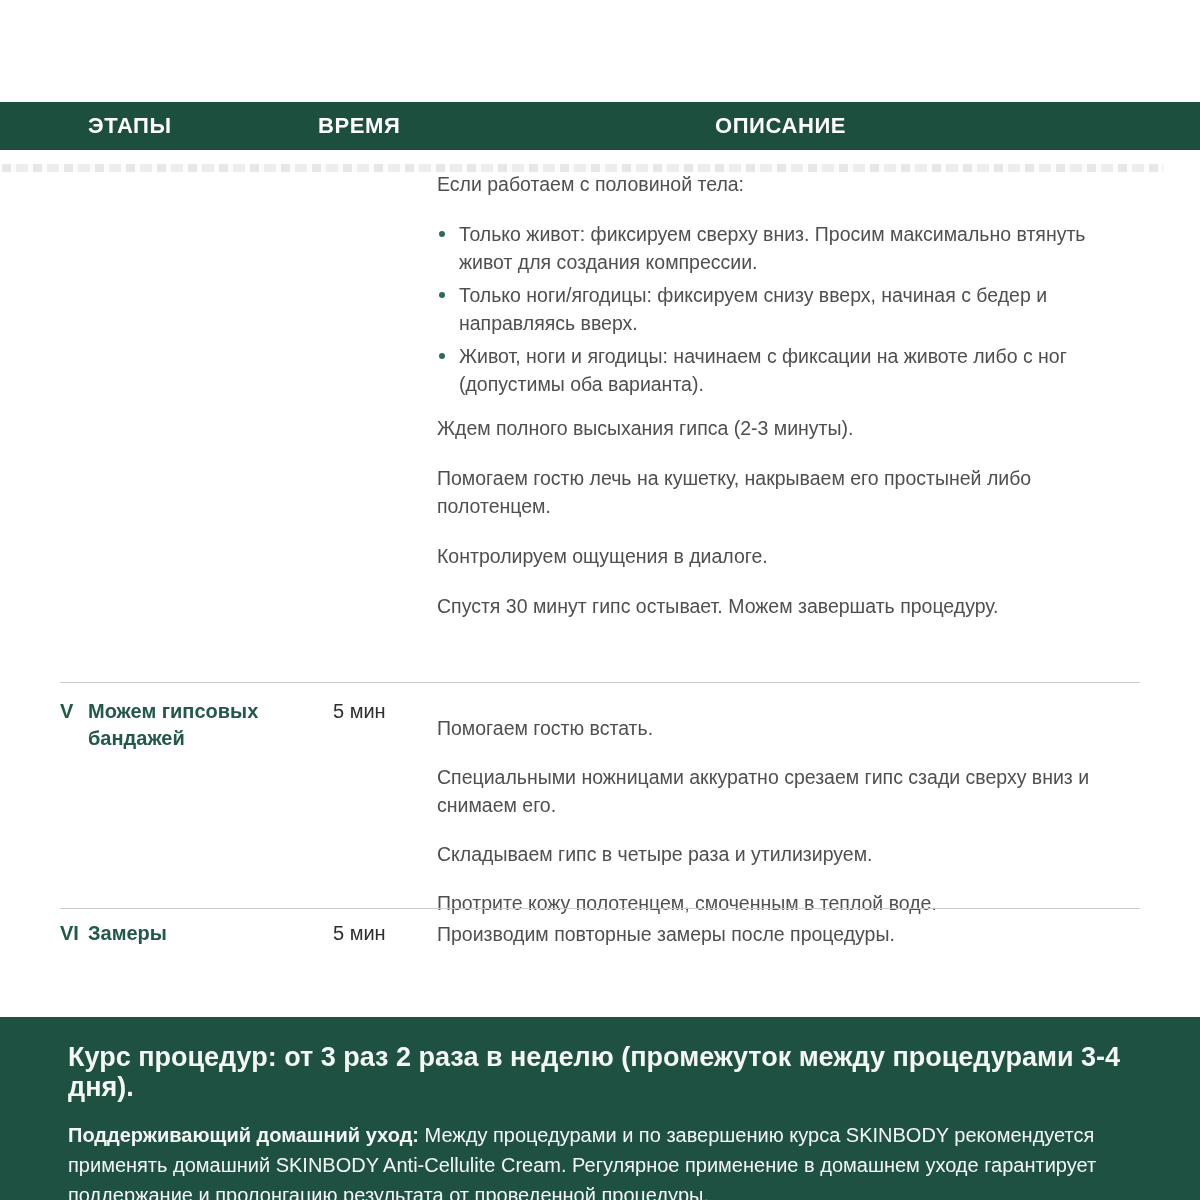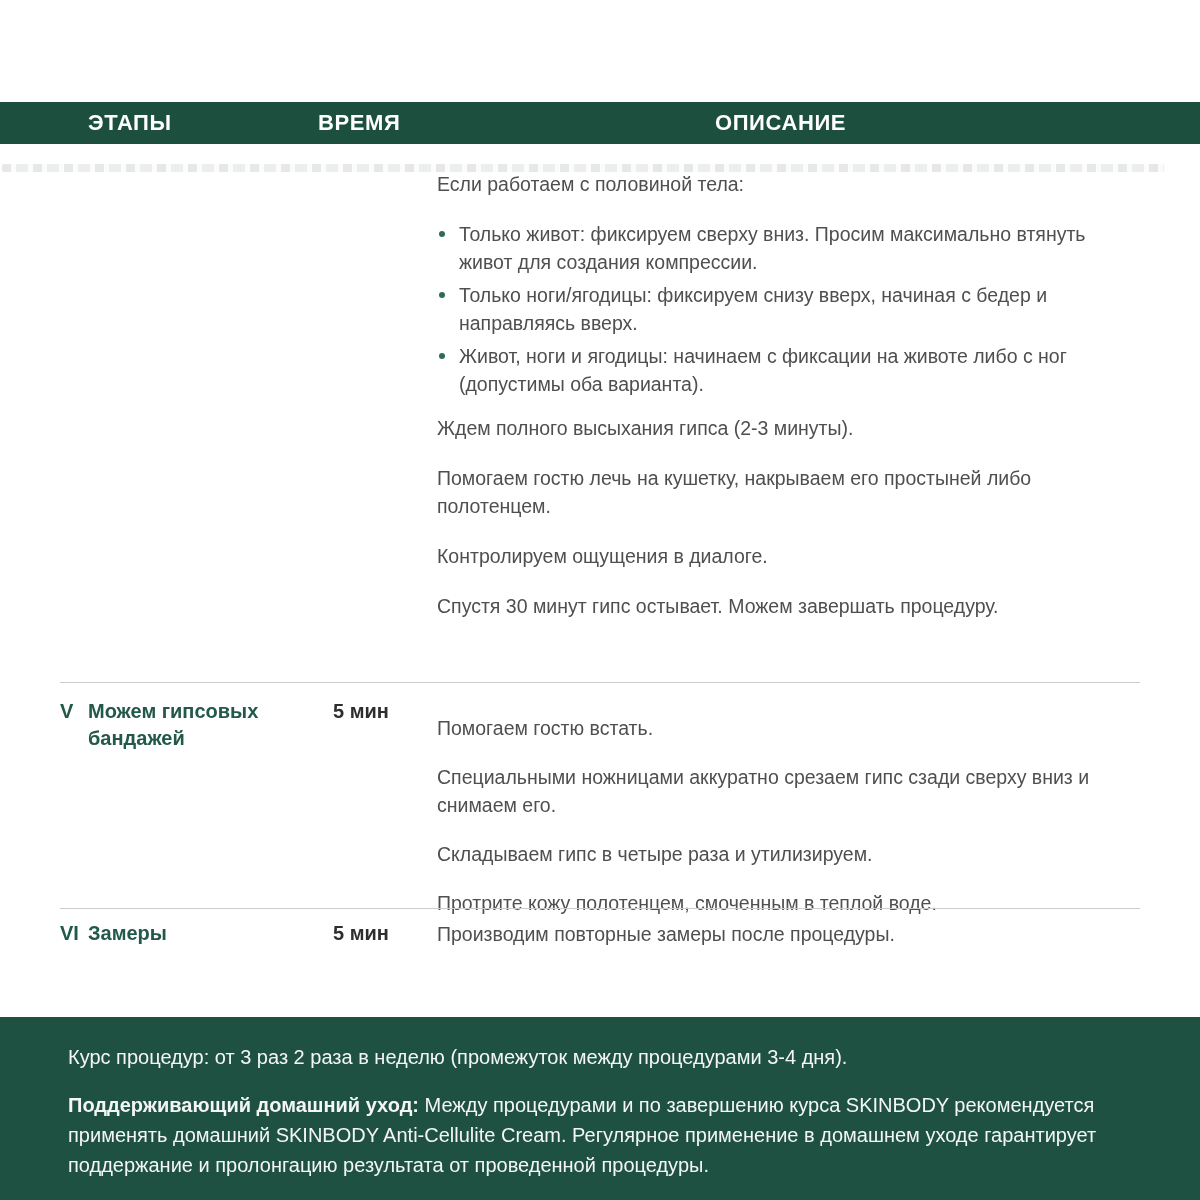--- a/index.html
+++ b/index.html
@@ -13,21 +13,21 @@
     width: 1200px;
     height: 1200px;
     background: #ffffff;
     overflow: hidden;
   }
 
   
   .header-bar {
     position: absolute;
     left: 0; top: 102px;
-    width: 1200px; height: 42px;
+    width: 1200px; height: 48px;
     background: #1d4f3f;
   }
   .col-h {
     position: absolute;
     top: 50%;
     transform: translateY(-50%);
     color: #ffffff;
     font-size: 22px;
     font-weight: 700;
     letter-spacing: 0.6px;
@@ -105,21 +105,21 @@
     line-height: 27px;
   }
   .stage-numeral { width: 28px; flex: 0 0 28px; }
   .stage-title   { flex: 1; }
 
   .time-cell {
     position: absolute;
     left: 333px;
     color: #2e2e2e;
     font-size: 20px;
-    font-weight: 700;
+    font-weight: 400;
     line-height: 27px;
     white-space: nowrap;
   }
 
   .rowV-stage, .rowV-time, .rowV-desc { top: 698px; }
   .rowVI-stage, .rowVI-time, .rowVI-desc { top: 920px; }
 
   .rowV-desc p  { margin: 16px 0 21px 0; }
 
   
@@ -127,22 +127,22 @@
     position: absolute;
     left: 0; top: 1017px;
     width: 1200px; height: 183px;
     background: #1f5143;
     box-sizing: border-box;
     padding: 25px 40px 0 68px;
     color: #f4f6f4;
   }
   .footer-course {
     margin: 0;
-    font-size: 20px;
-    font-weight: 400;
+    font-size: 27px;
+    font-weight: 700;
     line-height: 30px;
   }
   .footer-homecare {
     margin: 18px 0 0 0;
     font-size: 20px;
     font-weight: 400;
     line-height: 30px;
     max-width: 1100px;
   }
   .footer-homecare .lead { font-weight: 700; }

